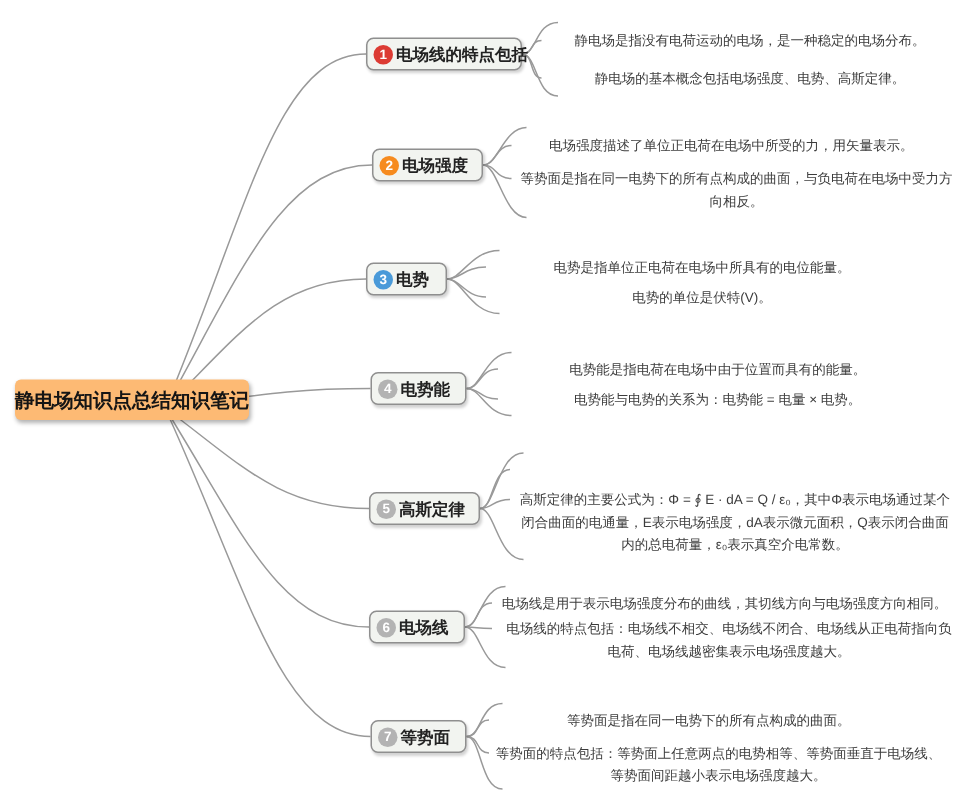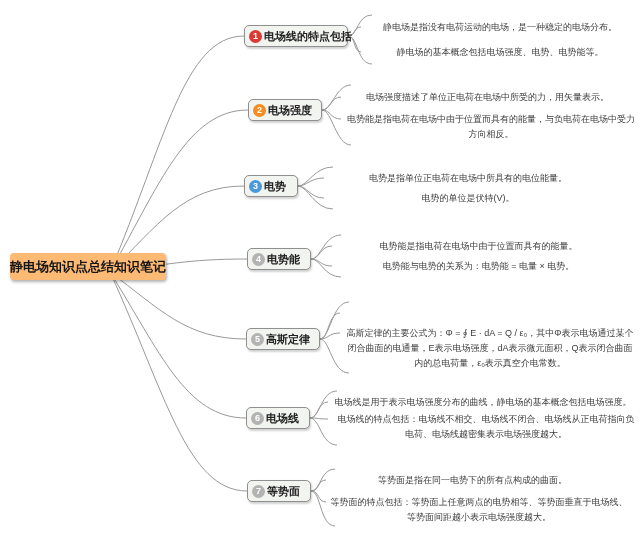--- a/index.html
+++ b/index.html
@@ -108,28 +108,28 @@
     </g>
   </svg>
 
   <div class="root">静电场知识点总结知识笔记</div>
 
   <div class="node n1">
     <span class="badge bc-red">1</span>
     <span class="nlabel">电场线的特点包括</span>
   </div>
   <div class="leaf lf11">静电场是指没有电荷运动的电场，是一种稳定的电场分布。</div>
-  <div class="leaf lf12">静电场的基本概念包括电场强度、电势、电势能等。</div>
+  <div class="leaf lf12">静电场的基本概念包括电场强度、电势、高斯定律。</div>
 
   <div class="node n2">
     <span class="badge bc-orange">2</span>
     <span class="nlabel">电场强度</span>
   </div>
   <div class="leaf lf21">电场强度描述了单位正电荷在电场中所受的力，用矢量表示。</div>
-  <div class="leaf lf22">电势能是指电荷在电场中由于位置而具有的能量，与负电荷在电场中受力方向相反。</div>
+  <div class="leaf lf22">等势面是指在同一电势下的所有点构成的曲面，与负电荷在电场中受力方向相反。</div>
 
   <div class="node n3">
     <span class="badge bc-blue">3</span>
     <span class="nlabel">电势</span>
   </div>
   <div class="leaf lf32">电势的单位是伏特(V)。</div>
   <div class="leaf lf31">电势是指单位正电荷在电场中所具有的电位能量。</div>
 
   <div class="node n4">
     <span class="badge bc-gray">4</span>
@@ -141,21 +141,21 @@
   <div class="node n5">
     <span class="badge bc-gray">5</span>
     <span class="nlabel">高斯定律</span>
   </div>
   <div class="leaf lf52">高斯定律的主要公式为：Φ = ∮ E · dA = Q / ε₀，其中Φ表示电场通过某个闭合曲面的电通量，E表示电场强度，dA表示微元面积，Q表示闭合曲面内的总电荷量，ε₀表示真空介电常数。</div>
 
   <div class="node n6">
     <span class="badge bc-gray">6</span>
     <span class="nlabel">电场线</span>
   </div>
-  <div class="leaf lf61">电场线是用于表示电场强度分布的曲线，静电场的基本概念包括电场强度。</div>
+  <div class="leaf lf61">电场线是用于表示电场强度分布的曲线，其切线方向与电场强度方向相同。</div>
   <div class="leaf lf62">电场线的特点包括：电场线不相交、电场线不闭合、电场线从正电荷指向负电荷、电场线越密集表示电场强度越大。</div>
 
   <div class="node n7">
     <span class="badge bc-gray">7</span>
     <span class="nlabel">等势面</span>
   </div>
   <div class="leaf lf71">等势面是指在同一电势下的所有点构成的曲面。</div>
   <div class="leaf lf72">等势面的特点包括：等势面上任意两点的电势相等、等势面垂直于电场线、等势面间距越小表示电场强度越大。</div>
 
 </div>

